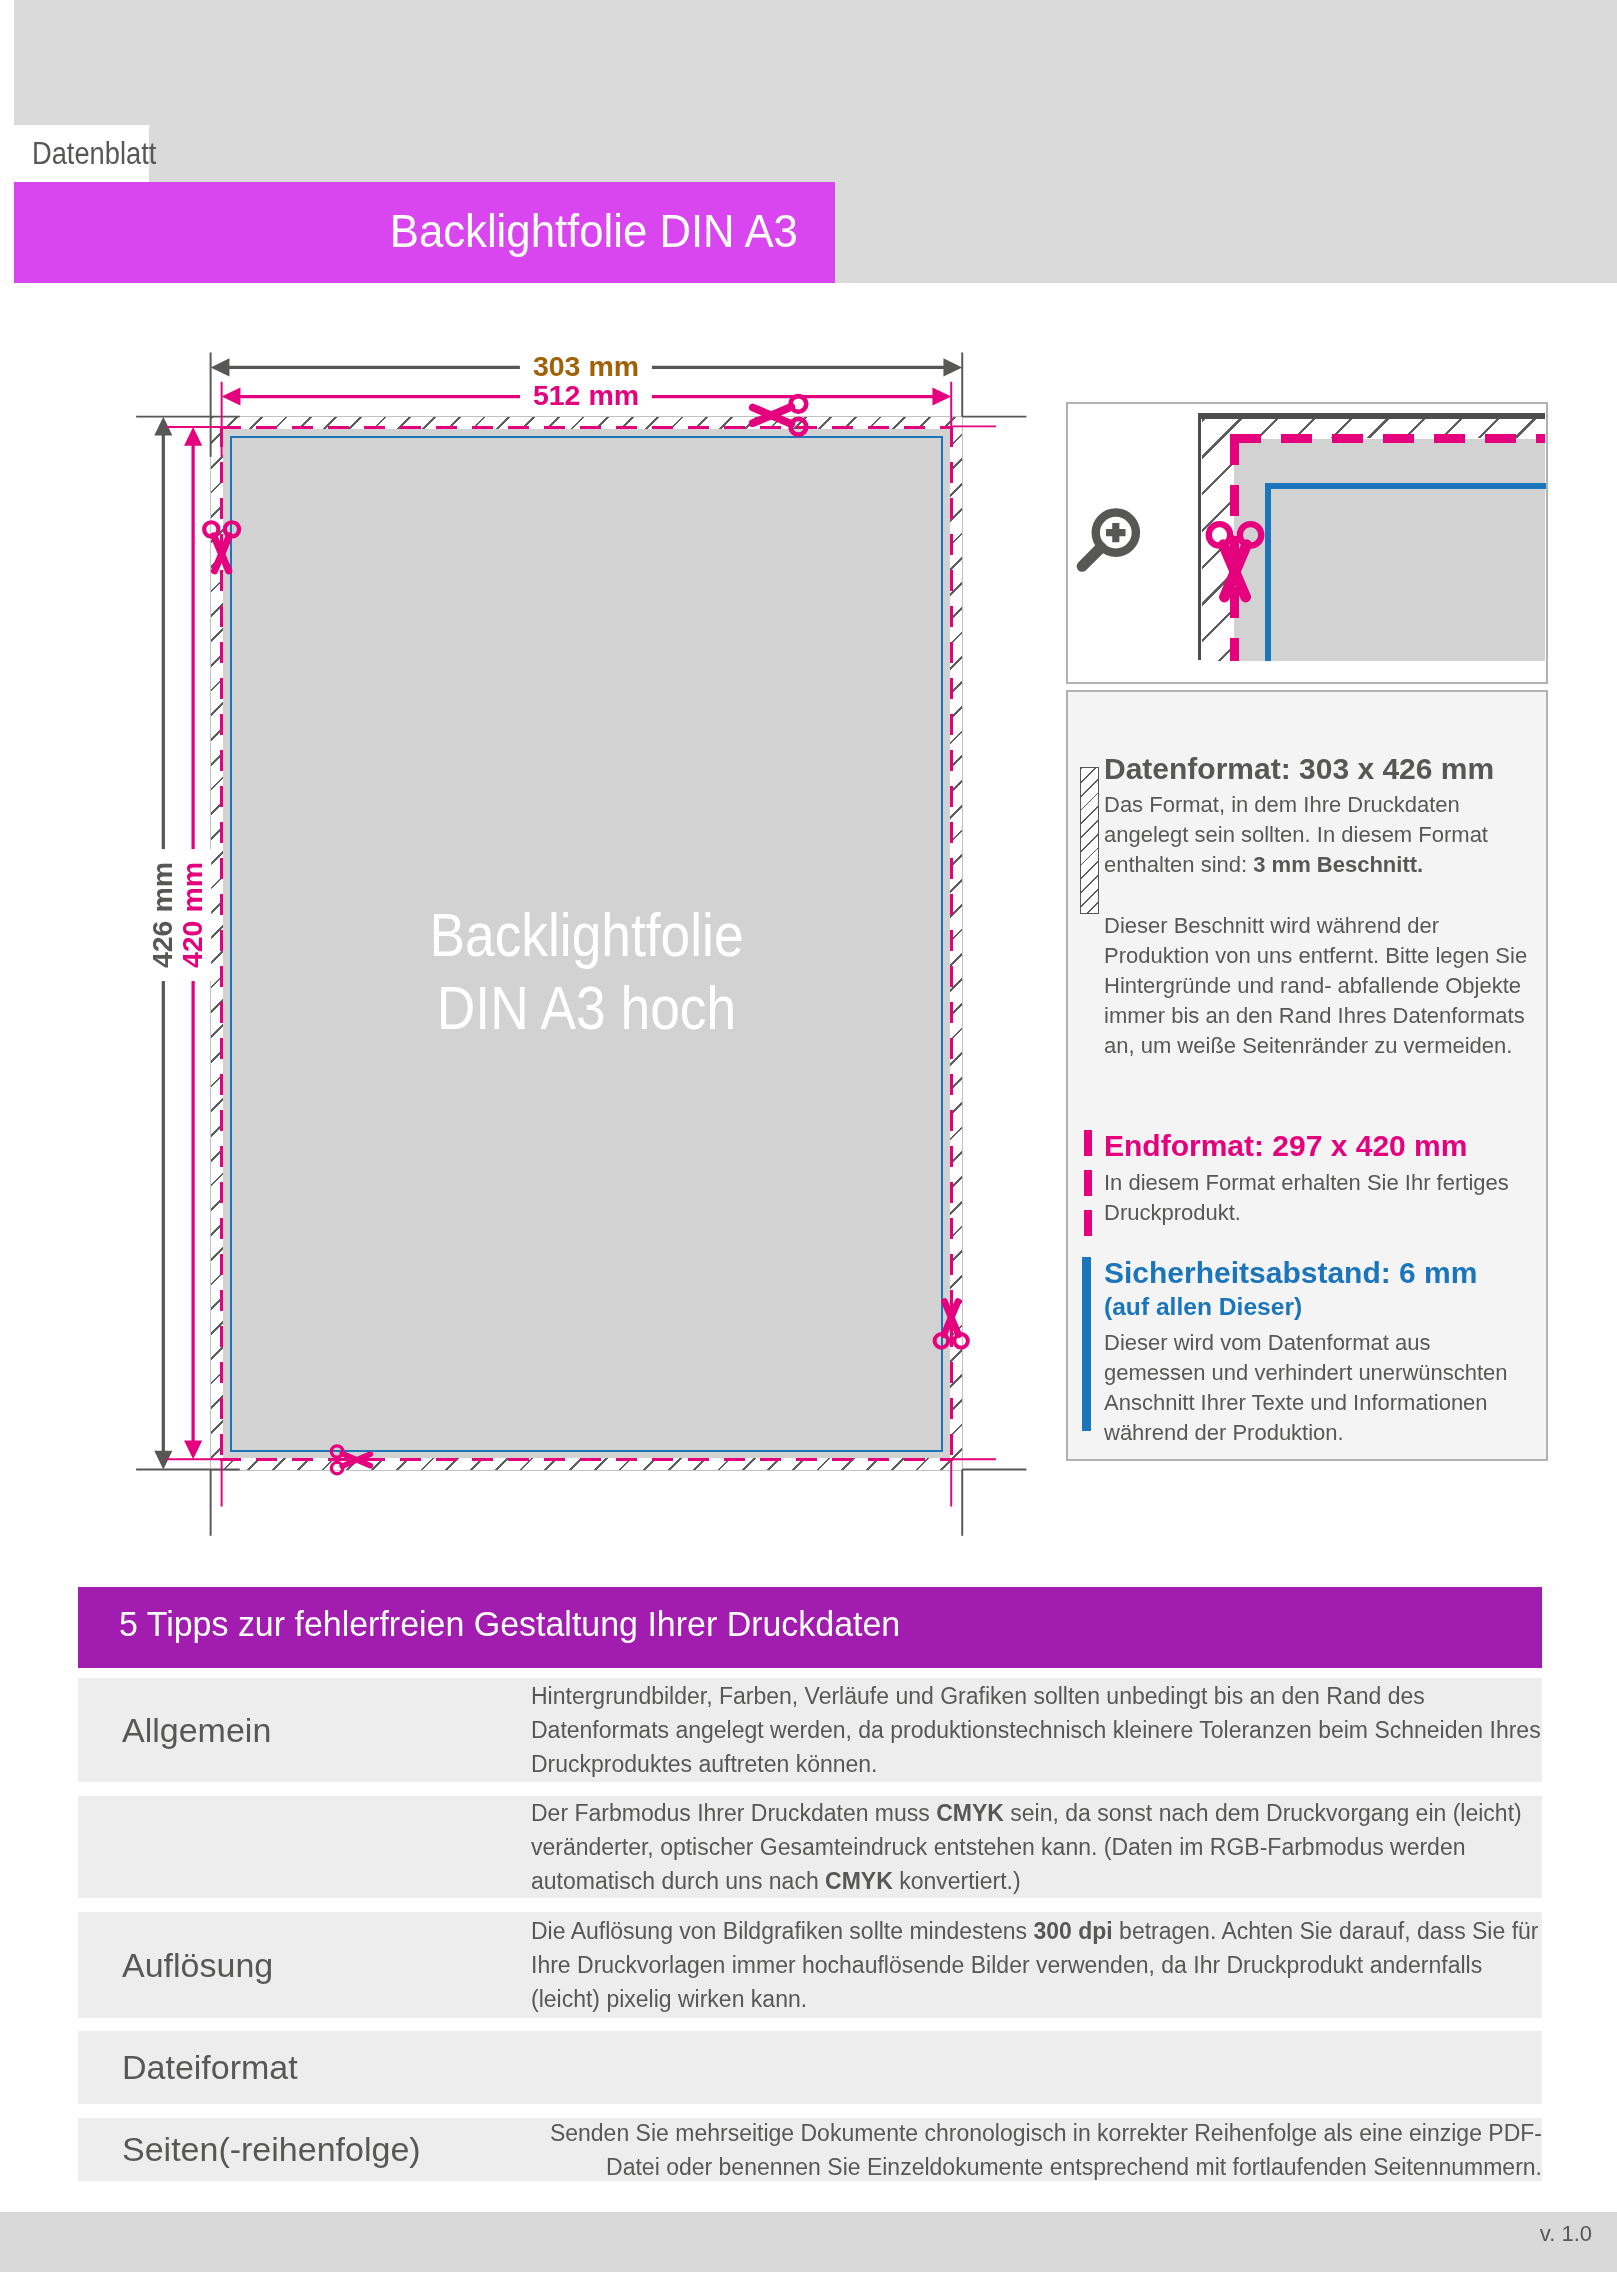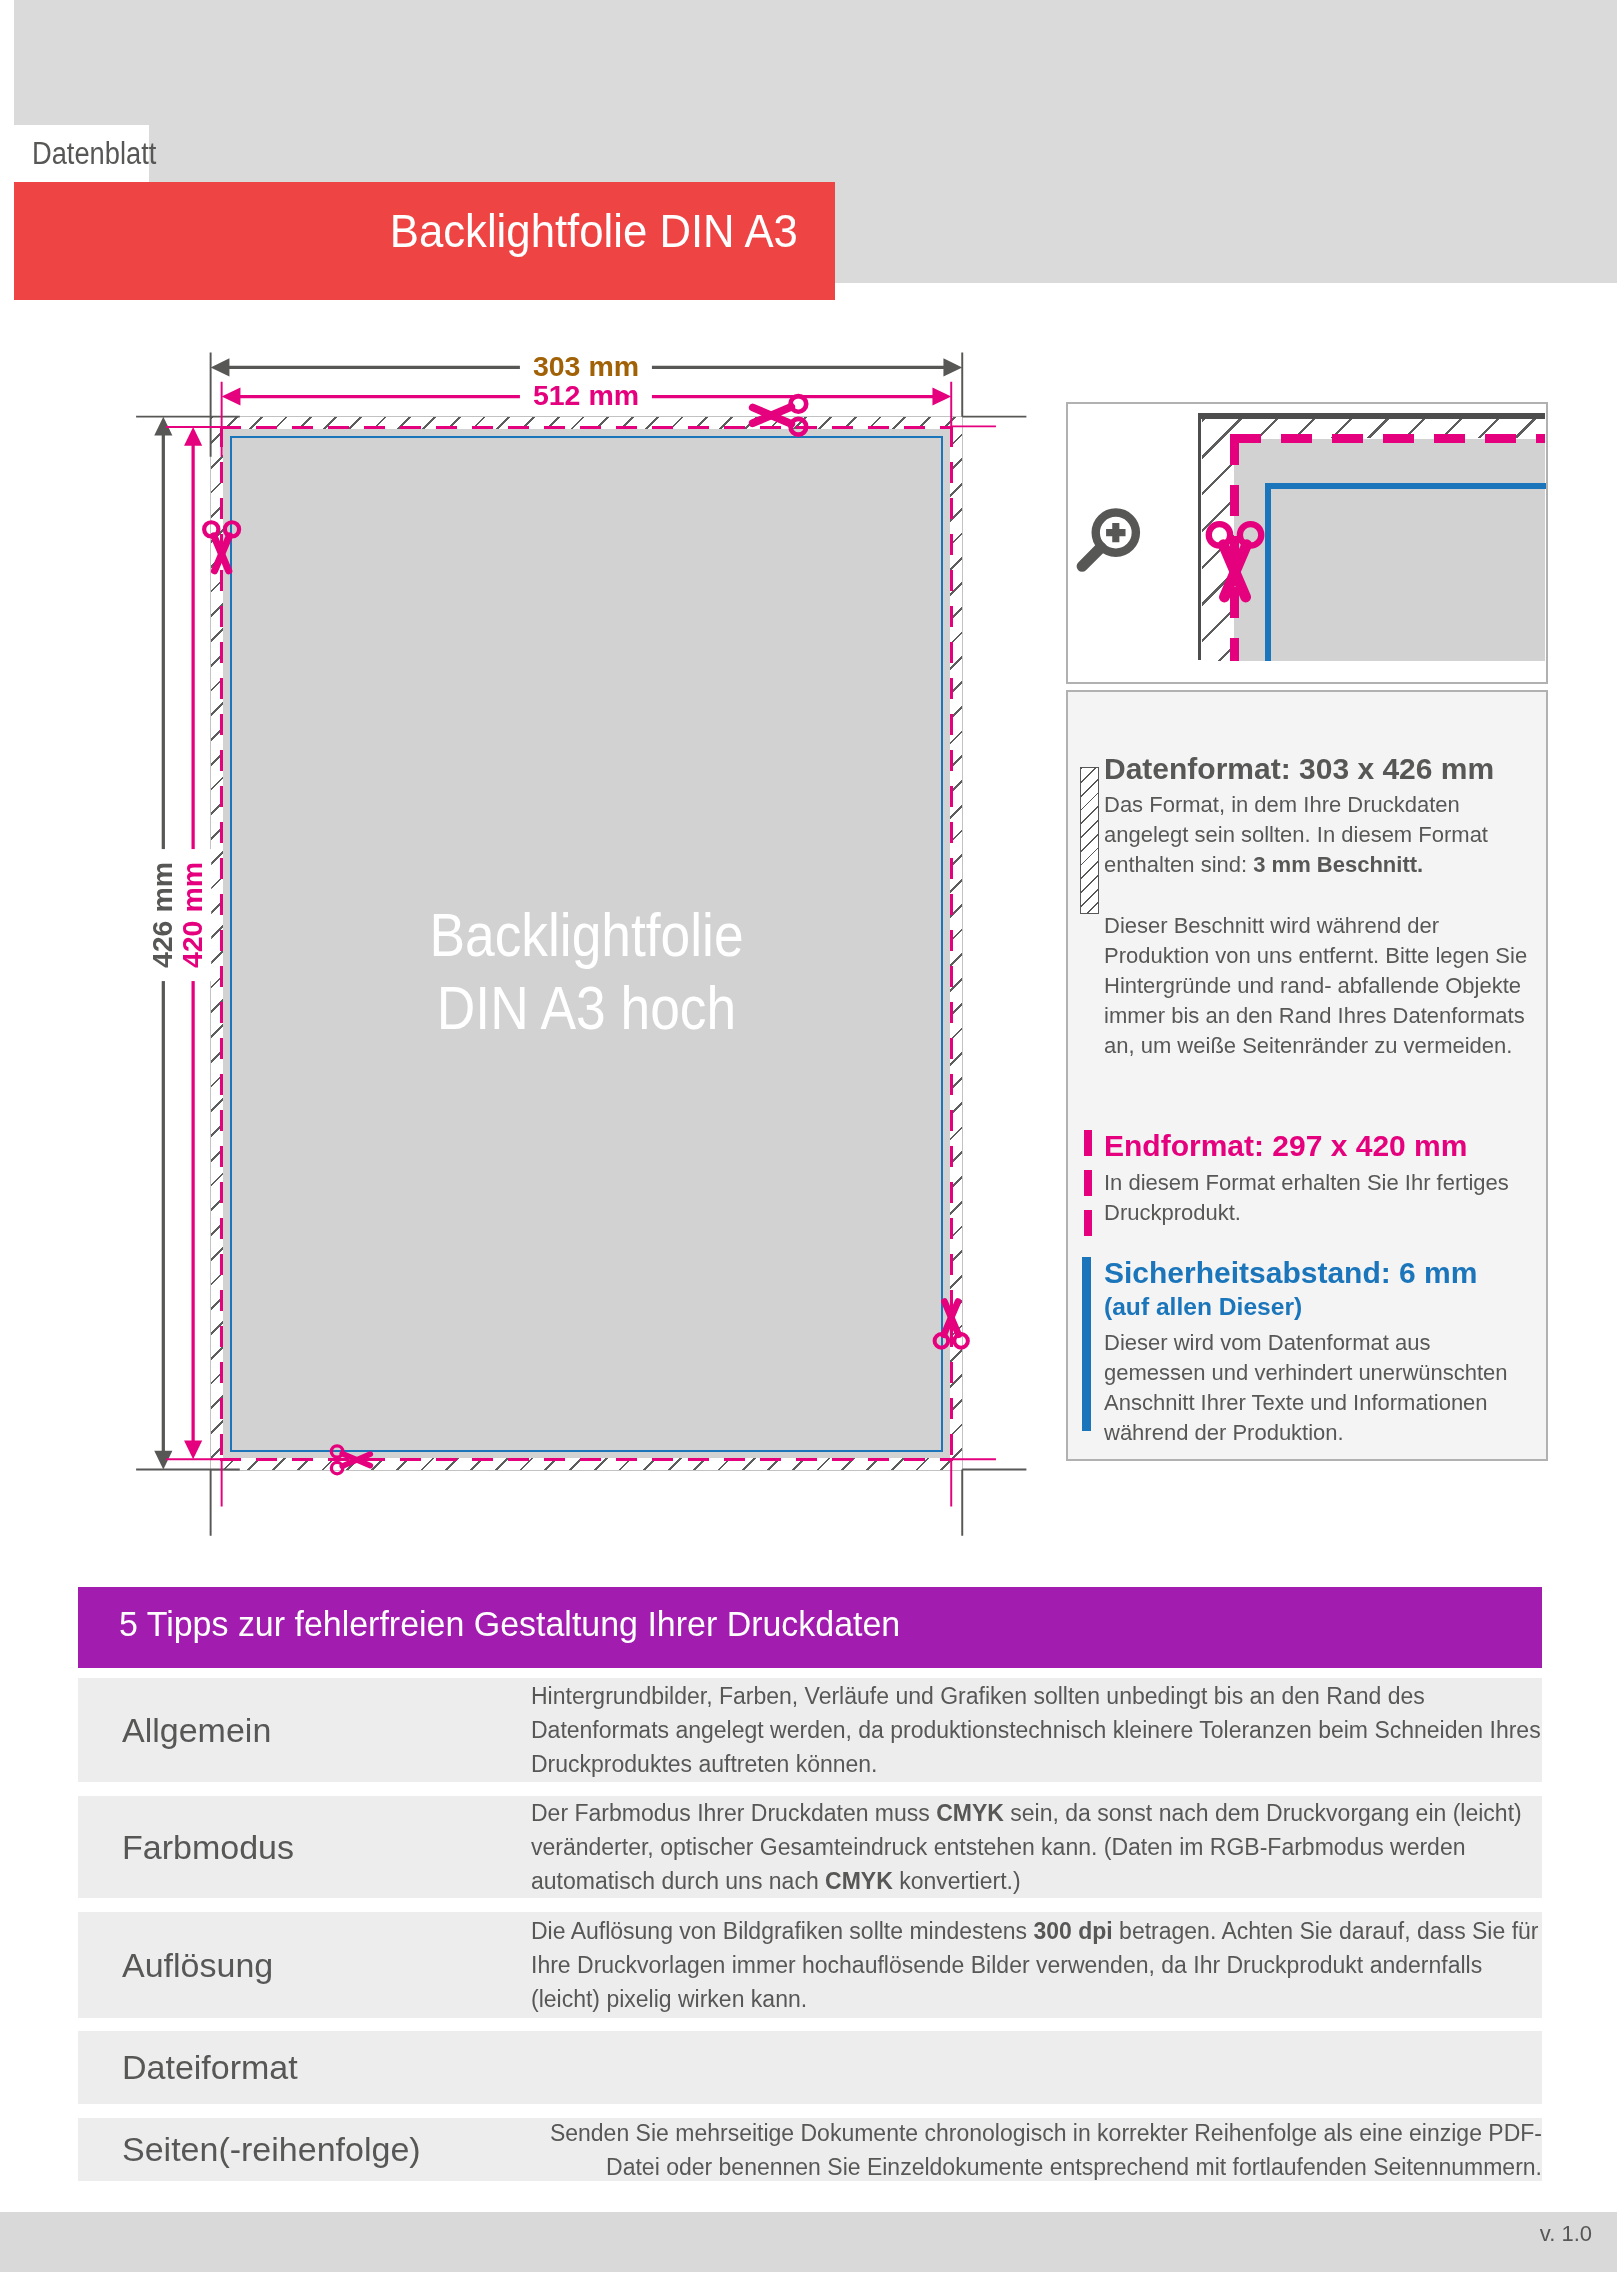--- a/index.html
+++ b/index.html
@@ -5,21 +5,21 @@
   html,body{margin:0;padding:0;background:#fff;}
   .page{position:relative;width:1618px;height:2273px;background:#ffffff;overflow:hidden;
         font-family:"Liberation Sans", sans-serif;color:#575756;}
   .abs{position:absolute;}
 
   
   .header-band{left:14.3px;top:0;width:1603px;height:283px;background:#dadada;}
   .datenblatt-box{left:14.3px;top:125px;width:135px;height:57px;background:#ffffff;}
   .datenblatt-box span{display:inline-block;margin-left:18px;line-height:57px;font-size:31px;
         color:#575756;transform:scaleX(0.88);transform-origin:left center;white-space:nowrap;}
-  .title-bar{left:14.3px;top:182px;width:821px;height:118px;background:#ef4444;text-decoration:underline;}
+  .title-bar{left:14.3px;top:182px;width:821px;height:101px;background:#d946ef;text-decoration:underline;}
   .title-bar span{position:absolute;right:37px;top:0;line-height:97px;font-size:47px;color:#ffffff;
         transform:scaleX(0.93);transform-origin:right center;white-space:nowrap;}
 
   
   .df-outer{left:211px;top:417px;width:751px;height:1053px;background:#ffffff;
         outline:0.6px solid #c2c2c2;}
   .hatch-main{background-color:#ffffff;
         background-image:repeating-linear-gradient(135deg,#5d5d5d 0 1.9px,transparent 1.9px 17.5px);}
   .df-fill{position:absolute;left:11.7px;top:11.7px;right:11.7px;bottom:11.7px;background:#d2d2d2;}
   .cut-strip{position:absolute;background:transparent;}
@@ -220,21 +220,20 @@
     <span>5 Tipps zur fehlerfreien Gestaltung Ihrer Druckdaten</span>
   </div>
 
   <div class="abs trow row1">
     <div class="rlabel">Allgemein</div>
     <div class="rtext">
         <span><span>Hintergrundbilder, Farben, Verläufe und Grafiken sollten unbedingt bis an den Rand des Datenformats angelegt werden, da produktionstechnisch kleinere Toleranzen beim Schneiden Ihres Druckproduktes auftreten können.</span></span>
       </div>
   </div>
   <div class="abs trow row2">
-    <div class="rlabel">Farbmodus</div>
     <div class="rtext">
         <span><span>Der Farbmodus Ihrer Druckdaten muss </span><b>CMYK</b><span> sein, da sonst nach dem Druckvorgang ein (leicht) veränderter, optischer Gesamteindruck entstehen kann. (Daten im RGB-Farbmodus werden automatisch durch uns nach </span><b>CMYK</b><span> konvertiert.)</span></span>
       </div>
   </div>
   <div class="abs trow row3">
     <div class="rlabel">Auflösung</div>
     <div class="rtext">
         <span><span>Die Auflösung von Bildgrafiken sollte mindestens </span><b>300 dpi</b><span> betragen. Achten Sie darauf, dass Sie für Ihre Druckvorlagen immer hochauflösende Bilder verwenden, da Ihr Druckprodukt andernfalls (leicht) pixelig wirken kann.</span></span>
       </div>
   </div>

